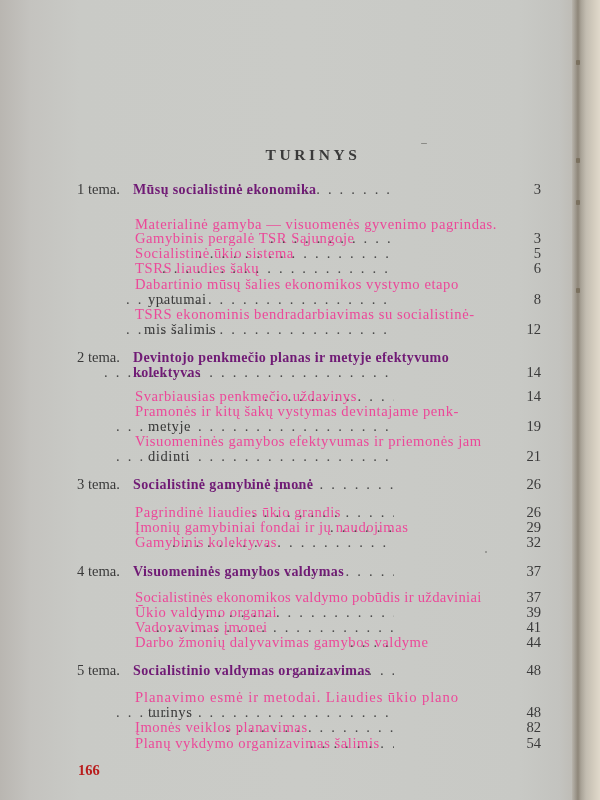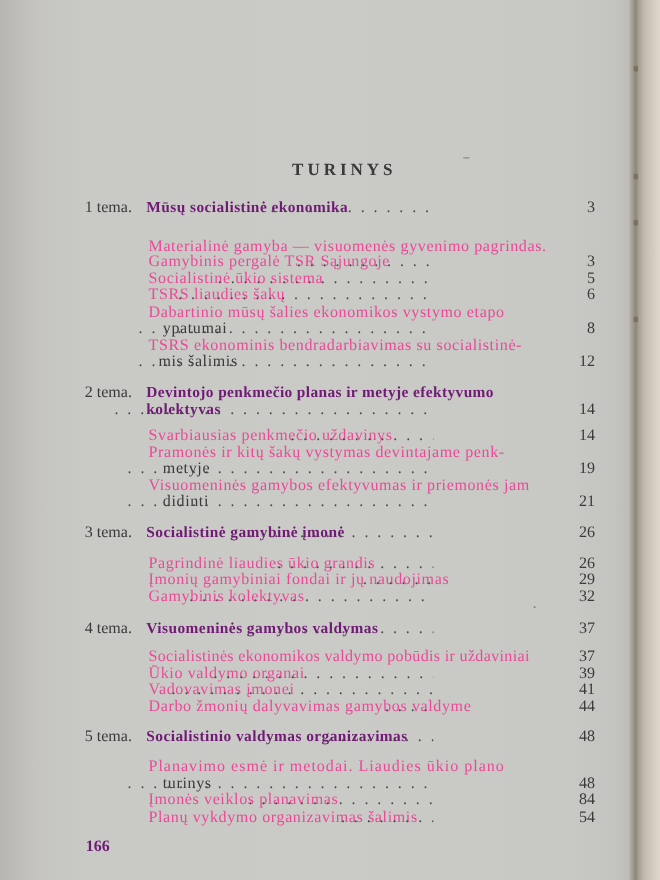--- a/index.html
+++ b/index.html
@@ -24,21 +24,21 @@
     .toc { position: absolute; left: 0; top: 0; width: 600px; }
     .row { position: absolute; left: 0; width: 560px; font-size: 14.6px; line-height: 15px; white-space: nowrap; }
     .tnum { position: absolute; left: 77px; color: #3a3a3a; }
     .title { position: absolute; left: 133px; color: #701a75; }
     .title.bold { font-weight: bold; font-size: 14px; letter-spacing: 0.4px; }
     .sub .title { left: 135px; letter-spacing: 0.55px; color: #ec4899; }
     .cont { position: absolute; left: 148px; letter-spacing: 0.55px; color: #3a3a3a; }
     .dots { position: absolute; right: 166px; color: #4a4a4a; letter-spacing: 2.2px; overflow: hidden; text-align: right; }
     .pg { position: absolute; left: 500px; width: 41px; text-align: right; color: #3a3a3a; }
     .footer-num {
-      position: absolute; left: 78px; top: 762px; font-size: 14.5px; font-weight: bold; color: #701a75;
+      position: absolute; left: 78px; top: 762px; font-size: 14.5px; font-weight: bold; color: #b91c1c;
     }
     .speck { position: absolute; width: 2px; height: 2px; background: #8a8a86; border-radius: 1px; }
   </style>
 </head>
 <body>
 
 <div class="binding">
   <div class="stitch" style="top:60px"></div>
   <div class="stitch" style="top:158px"></div>
   <div class="stitch" style="top:200px"></div>
@@ -184,21 +184,21 @@
     <span class="title" style="letter-spacing:0.9px">Planavimo esmė ir metodai. Liaudies ūkio plano</span>
   </div>
   <div class="row sub" style="top:705px">
     <span class="cont">turinys</span>
     <span class="dots" style="width:278px">. . . . . . . . . . . . . . . . . . . . . . . . . . . . . . . . . . . . . . . . . . . .</span>
     <span class="pg">48</span>
   </div>
   <div class="row sub" style="top:720px">
     <span class="title">Įmonės veiklos planavimas</span>
     <span class="dots" style="width:168px">. . . . . . . . . . . . . . . . . . . . . . . . . .</span>
-    <span class="pg">84</span>
+    <span class="pg">82</span>
   </div>
   <div class="row sub" style="top:736px">
     <span class="title">Planų vykdymo organizavimas šalimis</span>
     <span class="dots" style="width:84px">. . . . . . . . . . . . .</span>
     <span class="pg">54</span>
   </div>
 </div>
 
 <div class="speck" style="left:485px;top:551px"></div>
 <div class="speck" style="left:421px;top:143px;width:6px;height:1px"></div>

